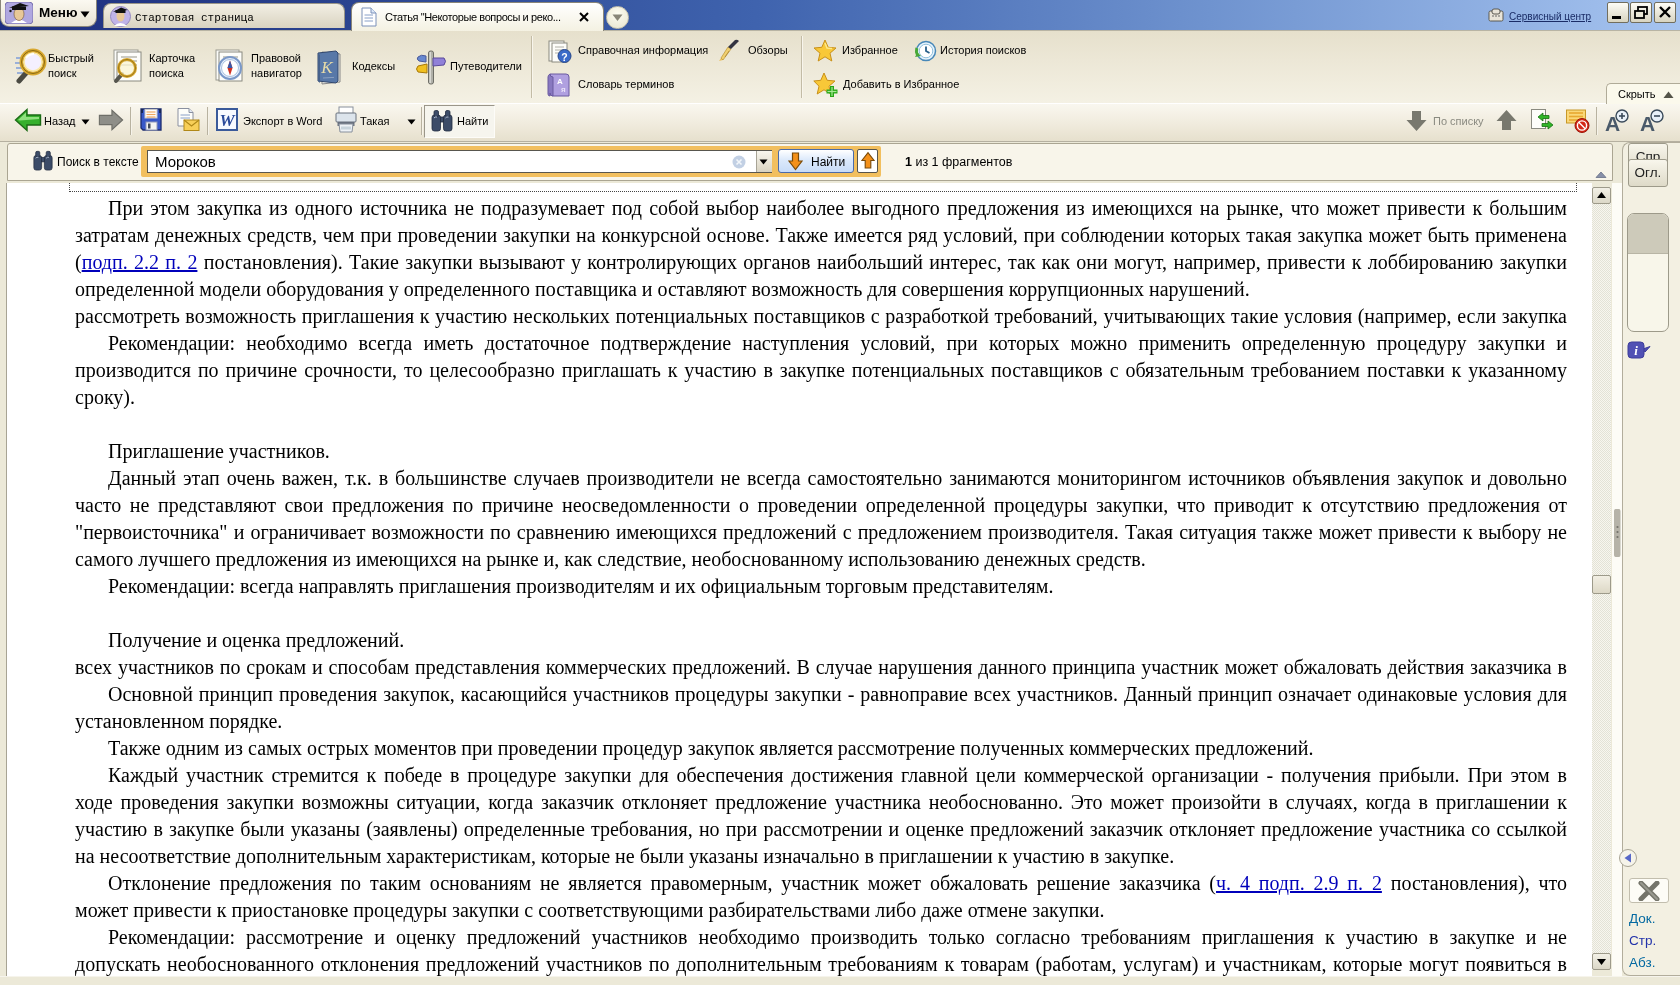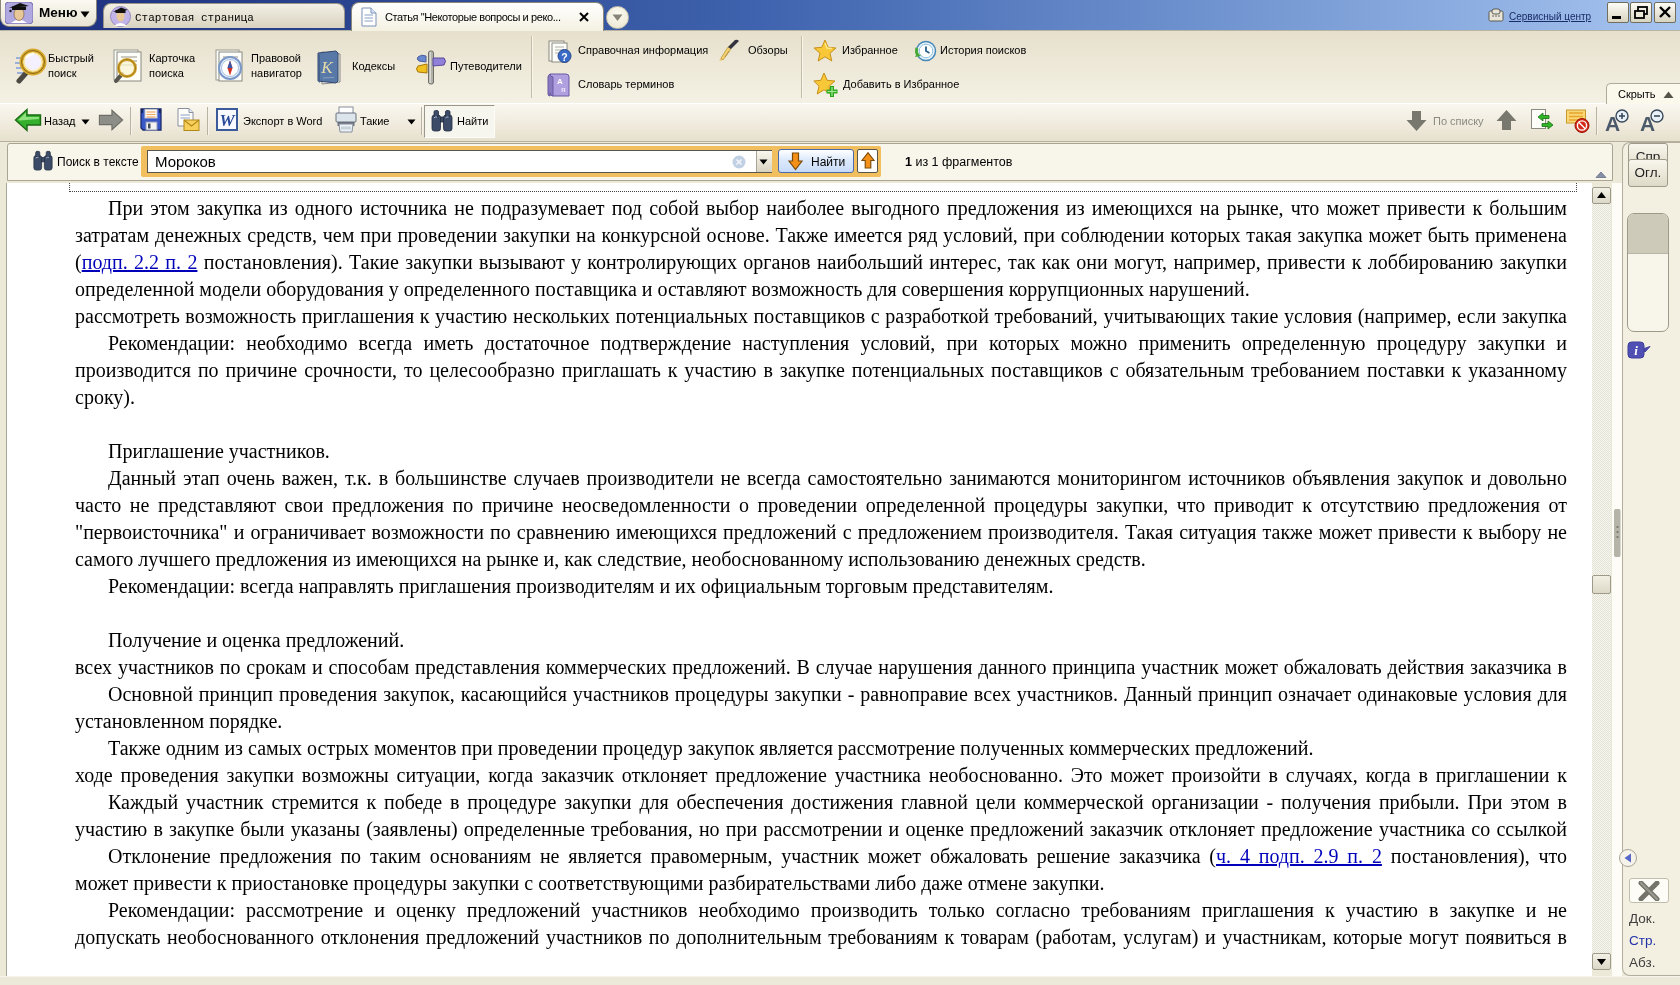--- a/index.html
+++ b/index.html
@@ -1,18 +1,18 @@
 <!DOCTYPE html>
 <html><head><meta charset="utf-8">
 <style>
 html,body{margin:0;padding:0}
 #root{position:relative;width:1680px;height:985px;overflow:hidden;background:#ece9d8;font-family:"Liberation Sans",sans-serif}
 .abs{position:absolute}
 .ui{font-family:"Liberation Sans",sans-serif;font-size:11px;color:#000;white-space:nowrap}
-.ui2{font-family:"Liberation Sans",sans-serif;font-size:13px;color:#404040;white-space:nowrap}
+.ui2{font-family:"Liberation Sans",sans-serif;font-size:13px;color:#0369a1;white-space:nowrap}
 #title{position:absolute;left:0;top:0;width:1680px;height:30px;background:linear-gradient(to right,#1e2f80 0%,#28408c 18%,#3f63ae 45%,#6f93cf 72%,#a6c4f0 100%)}
 #menubtn{position:absolute;left:0;top:0;width:95px;height:26px;background:linear-gradient(#fbf9f1,#e8e3d3);border-radius:0 0 9px 9px;border:1px solid #8a867a;border-top:none}
 #tab1{position:absolute;left:103px;top:3px;width:240px;height:24px;background:linear-gradient(#f2efe4,#d9d3c0);border-radius:8px 8px 0 0;border:1px solid #9a9688;border-bottom:none}
 #tab2{position:absolute;left:351px;top:2px;width:251px;height:28px;background:linear-gradient(#ffffff,#f4f1e2);border-radius:8px 8px 0 0;border:1px solid #8a8678;border-bottom:none}
 #tabdrop{position:absolute;left:606px;top:6px;width:21px;height:21px;border-radius:50%;background:radial-gradient(circle at 50% 35%,#fdfcf2,#e8e4ce);border:1px solid #c8c4ae}
 #toolbar{position:absolute;left:0;top:30px;width:1680px;height:73px;background:linear-gradient(#e6e0cc,#ece7d6 40%,#f4f1e4);border-top:1px solid #b8b4a4;box-sizing:border-box}
 .tsep{position:absolute;top:36px;width:1px;height:62px;background:#c3bca6;box-shadow:1px 0 0 #f8f5ec}
 #navbar{position:absolute;left:0;top:103px;width:1680px;height:39px;background:linear-gradient(#f9f7ef,#f0ebdd 55%,#e6e0cd);border-top:1px solid #fff;border-bottom:1px solid #b5b0a0;box-sizing:border-box}
 .winbtn{position:absolute;top:2px;width:22px;height:21px;background:linear-gradient(#fdfcf6,#d8d4c0);border:1px solid #716e5e;border-radius:2px;box-sizing:border-box}
 .nsep{position:absolute;top:107px;width:1px;height:28px;background:#b8b2a0;box-shadow:1px 0 0 #f6f3ea}
@@ -140,23 +140,24 @@
 <div class="j">часто не представляют свои предложения по причине неосведомленности о проведении определенной процедуры закупки, что приводит к отсутствию предложения от</div>
 <div class="j">"первоисточника" и ограничивает возможности по сравнению имеющихся предложений с предложением производителя. Такая ситуация также может привести к выбору не</div>
 <div class="l">самого лучшего предложения из имеющихся на рынке и, как следствие, необоснованному использованию денежных средств.</div>
 <div class="l i">Рекомендации: всегда направлять приглашения производителям и их официальным торговым представителям.</div>
 <div class="l">&nbsp;</div>
 <div class="l i">Получение и оценка предложений.</div>
 <div class="j">всех участников по срокам и способам представления коммерческих предложений. В случае нарушения данного принципа участник может обжаловать действия заказчика в</div>
 <div class="j i">Основной принцип проведения закупок, касающийся участников процедуры закупки - равноправие всех участников. Данный принцип означает одинаковые условия для</div>
 <div class="l">установленном порядке.</div>
 <div class="l i">Также одним из самых острых моментов при проведении процедур закупок является рассмотрение полученных коммерческих предложений.</div>
+<div class="j i">Каждый участник стремится к победе в процедуре закупки для обеспечения достижения главной цели коммерческой организации - получения прибыли. При этом в</div>
 <div class="j">ходе проведения закупки возможны ситуации, когда заказчик отклоняет предложение участника необоснованно. Это может произойти в случаях, когда в приглашении к</div>
-<div class="j i">Каждый участник стремится к победе в процедуре закупки для обеспечения достижения главной цели коммерческой организации - получения прибыли. При этом в</div>
 <div class="j">участию в закупке были указаны (заявлены) определенные требования, но при рассмотрении и оценке предложений заказчик отклоняет предложение участника со ссылкой</div>
+<div class="l">на несоответствие дополнительным характеристикам, которые не были указаны изначально в приглашении к участию в закупке.</div>
 <div class="j i">Отклонение предложения по таким основаниям не является правомерным, участник может обжаловать решение заказчика (<a>ч. 4 подп. 2.9 п. 2</a> постановления), что</div>
 <div class="l">может привести к приостановке процедуры закупки с соответствующими разбирательствами либо даже отмене закупки.</div>
 <div class="j i">Рекомендации: рассмотрение и оценку предложений участников необходимо производить только согласно требованиям приглашения к участию в закупке и не</div>
 <div class="j">допускать необоснованного отклонения предложений участников по дополнительным требованиям к товарам (работам, услугам) и участникам, которые могут появиться в</div>
 </div>
 <div id="fragline" class="abs" style="left:69px;top:183px;width:1506px;height:8px;border-bottom:1px dotted #444;border-left:1px dotted #444;border-right:1px dotted #444"></div>
 <div class="tsep" style="left:531px"></div>
 <div class="tsep" style="left:801px"></div>
 
 <svg class="abs" style="left:14px;top:48px" width="34" height="36" viewBox="0 0 34 36">
@@ -327,21 +328,21 @@
 </svg>
 <span class="ui abs" style="left:243px;top:115px">Экспорт в Word</span>
 
 <svg class="abs" style="left:334px;top:106px" width="24" height="27" viewBox="0 0 24 27">
  <rect x="5" y="1" width="14" height="7" fill="#fff" stroke="#88909c"></rect>
  <rect x="2" y="7" width="20" height="9" rx="1" fill="#dce4ec" stroke="#68707c"></rect>
  <rect x="3.5" y="16" width="17" height="4" fill="#68707E"></rect>
  <path d="M5 18 L19 18 L18 26 L6 26 Z" fill="#eef2f6" stroke="#88909c"></path>
  <rect x="7" y="20.5" width="10" height="3" fill="#c8d4dc"></rect>
 </svg>
-<span class="ui abs" style="left:360px;top:115px">Такие</span>
+<span class="ui abs" style="left:360px;top:115px">Такая</span>
 <svg class="abs" style="left:407px;top:119px" width="9" height="6">
       <polygon points="0.5,0.5 8.5,0.5 4.5,5.5" fill="#000"></polygon>
     </svg>
 
 <div class="abs" style="left:424px;top:105px;width:69px;height:31px;background:#f6f5ee;border:1px solid #9a968a;border-bottom-color:#fdfcf8;border-right-color:#fdfcf8"></div>
 <svg class="abs" style="left:430px;top:109px" width="24" height="23" viewBox="0 0 24 23">
  <g fill="#3c4c68" stroke="#222c40" stroke-width="0.8">
   <rect x="2" y="6" width="8.5" height="16" rx="2.5"></rect>
   <rect x="13.5" y="6" width="8.5" height="16" rx="2.5"></rect>
   <rect x="4" y="1.5" width="4.5" height="6" rx="1.5"></rect>

